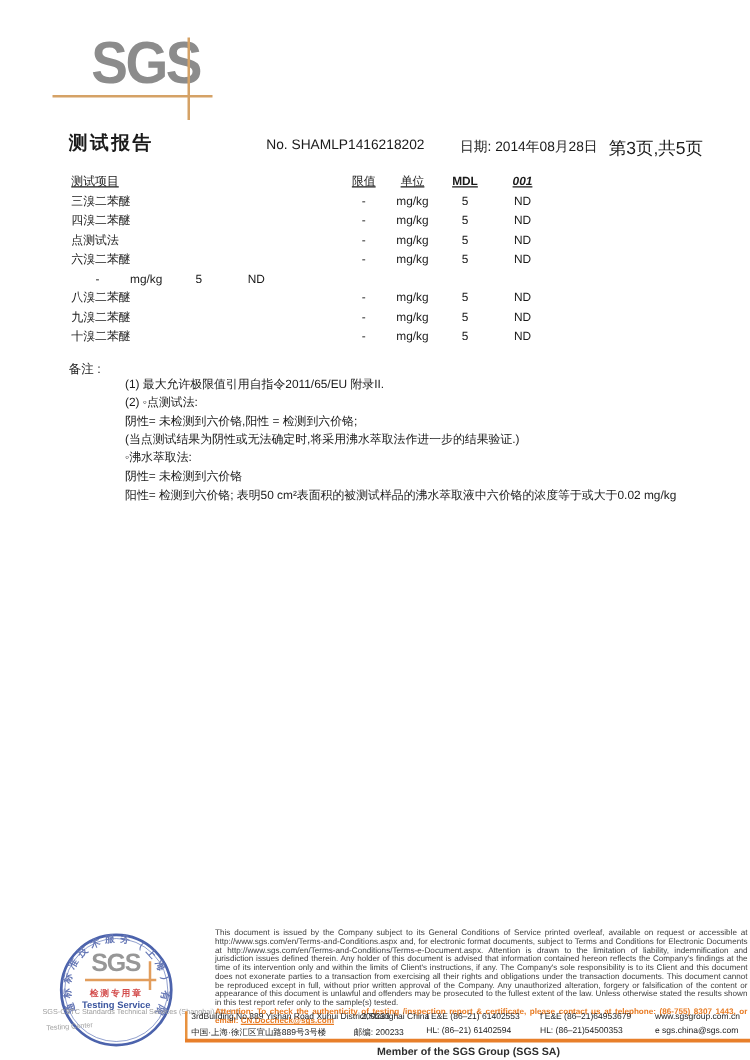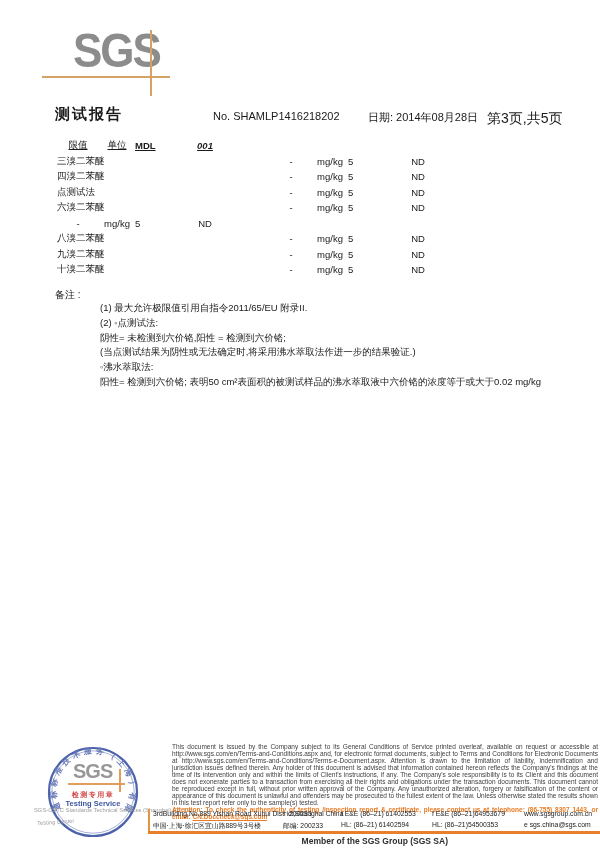--- a/index.html
+++ b/index.html
@@ -15,21 +15,21 @@
   .report-title{left:55px;top:105px;font-size:15px;font-weight:bold;letter-spacing:2px;}
   .report-no{left:213px;top:110px;font-size:11px;}
   .report-date{left:368px;top:110px;font-size:11px;}
   .report-page{left:487px;top:110px;font-size:14px;}
   
   .rtable{left:57px;top:138px;width:440px;font-size:9.5px;}
   .t-row{display:flex;height:15.5px;align-items:center;}
   .c-item{width:213px;text-align:left;}
   .c-limit{width:42px;text-align:center;}
   .c-unit{width:36px;text-align:center;}
-  .c-mdl{width:48px;}
+  .c-mdl{width:48px;text-align:center;}
   .c-val{width:44px;text-align:center;}
   .t-head span{text-decoration:underline;}
   .t-head .c-mdl{font-weight:bold;}
   .t-head .c-val{font-weight:bold;font-style:italic;}
   
   .notes-label{left:55px;top:288px;font-size:10px;}
   .notes{left:100px;top:301px;width:470px;font-size:9.5px;line-height:14.8px;}
   
   .disclaimer{left:172px;top:743px;width:426px;font-size:6.5px;line-height:7.05px;
               text-align:justify;color:#3d3d3d;font-weight:500;}
@@ -61,20 +61,21 @@
   <div class="abs crop-h"></div>
   <div class="abs crop-v"></div>
 
   <div class="abs report-title">测试报告</div>
   <div class="abs report-no">No. SHAMLP1416218202</div>
   <div class="abs report-date">日期: 2014年08月28日</div>
   <div class="abs report-page">第3页,共5页</div>
 
   <div class="abs rtable">
     <div class="t-row t-head">
+      <span class="c-item">测试项目</span>
       <span class="c-limit">限值</span>
       <span class="c-unit">单位</span>
       <span class="c-mdl">MDL</span>
       <span class="c-val">001</span>
     </div>
     <div id="table-body">
     <div class="t-row">
       <span class="c-item">三溴二苯醚</span>
       <span class="c-limit">-</span>
       <span class="c-unit">mg/kg</span>
@@ -139,20 +140,21 @@
   </div>
   </div>
 
   <div class="abs notes-label">备注 :</div>
   <div class="abs notes" id="notes-block">
       <div>(1) 最大允许极限值引用自指令2011/65/EU 附录II.</div>
       <div>(2) ◦点测试法:</div>
       <div>阴性= 未检测到六价铬,阳性 = 检测到六价铬;</div>
       <div>(当点测试结果为阴性或无法确定时,将采用沸水萃取法作进一步的结果验证.)</div>
       <div>◦沸水萃取法:</div>
+      <div>阴性= 未检测到六价铬</div>
       <div>阳性= 检测到六价铬; 表明50 cm²表面积的被测试样品的沸水萃取液中六价铬的浓度等于或大于0.02 mg/kg</div>
     </div>
 
   <div class="abs stamp">
     <svg width="94" height="94" viewBox="0 0 94 94">
       <circle cx="47" cy="47" r="44" fill="none" stroke="#3d56a6" stroke-width="2.2"></circle>
       <circle cx="47" cy="47" r="41.2" fill="none" stroke="#3d56a6" stroke-width="0.7" opacity="0.7"></circle>
       <path id="ringPath" d="M 15 64 A 37 37 0 1 1 79 64" fill="none"></path>
       <text font-size="8" font-weight="bold" fill="#5a6db0" letter-spacing="3.4" font-family="Liberation Sans, DejaVu Sans, sans-serif">
         <textPath href="#ringPath">通标标准技术服务（上海）有限公司</textPath>

